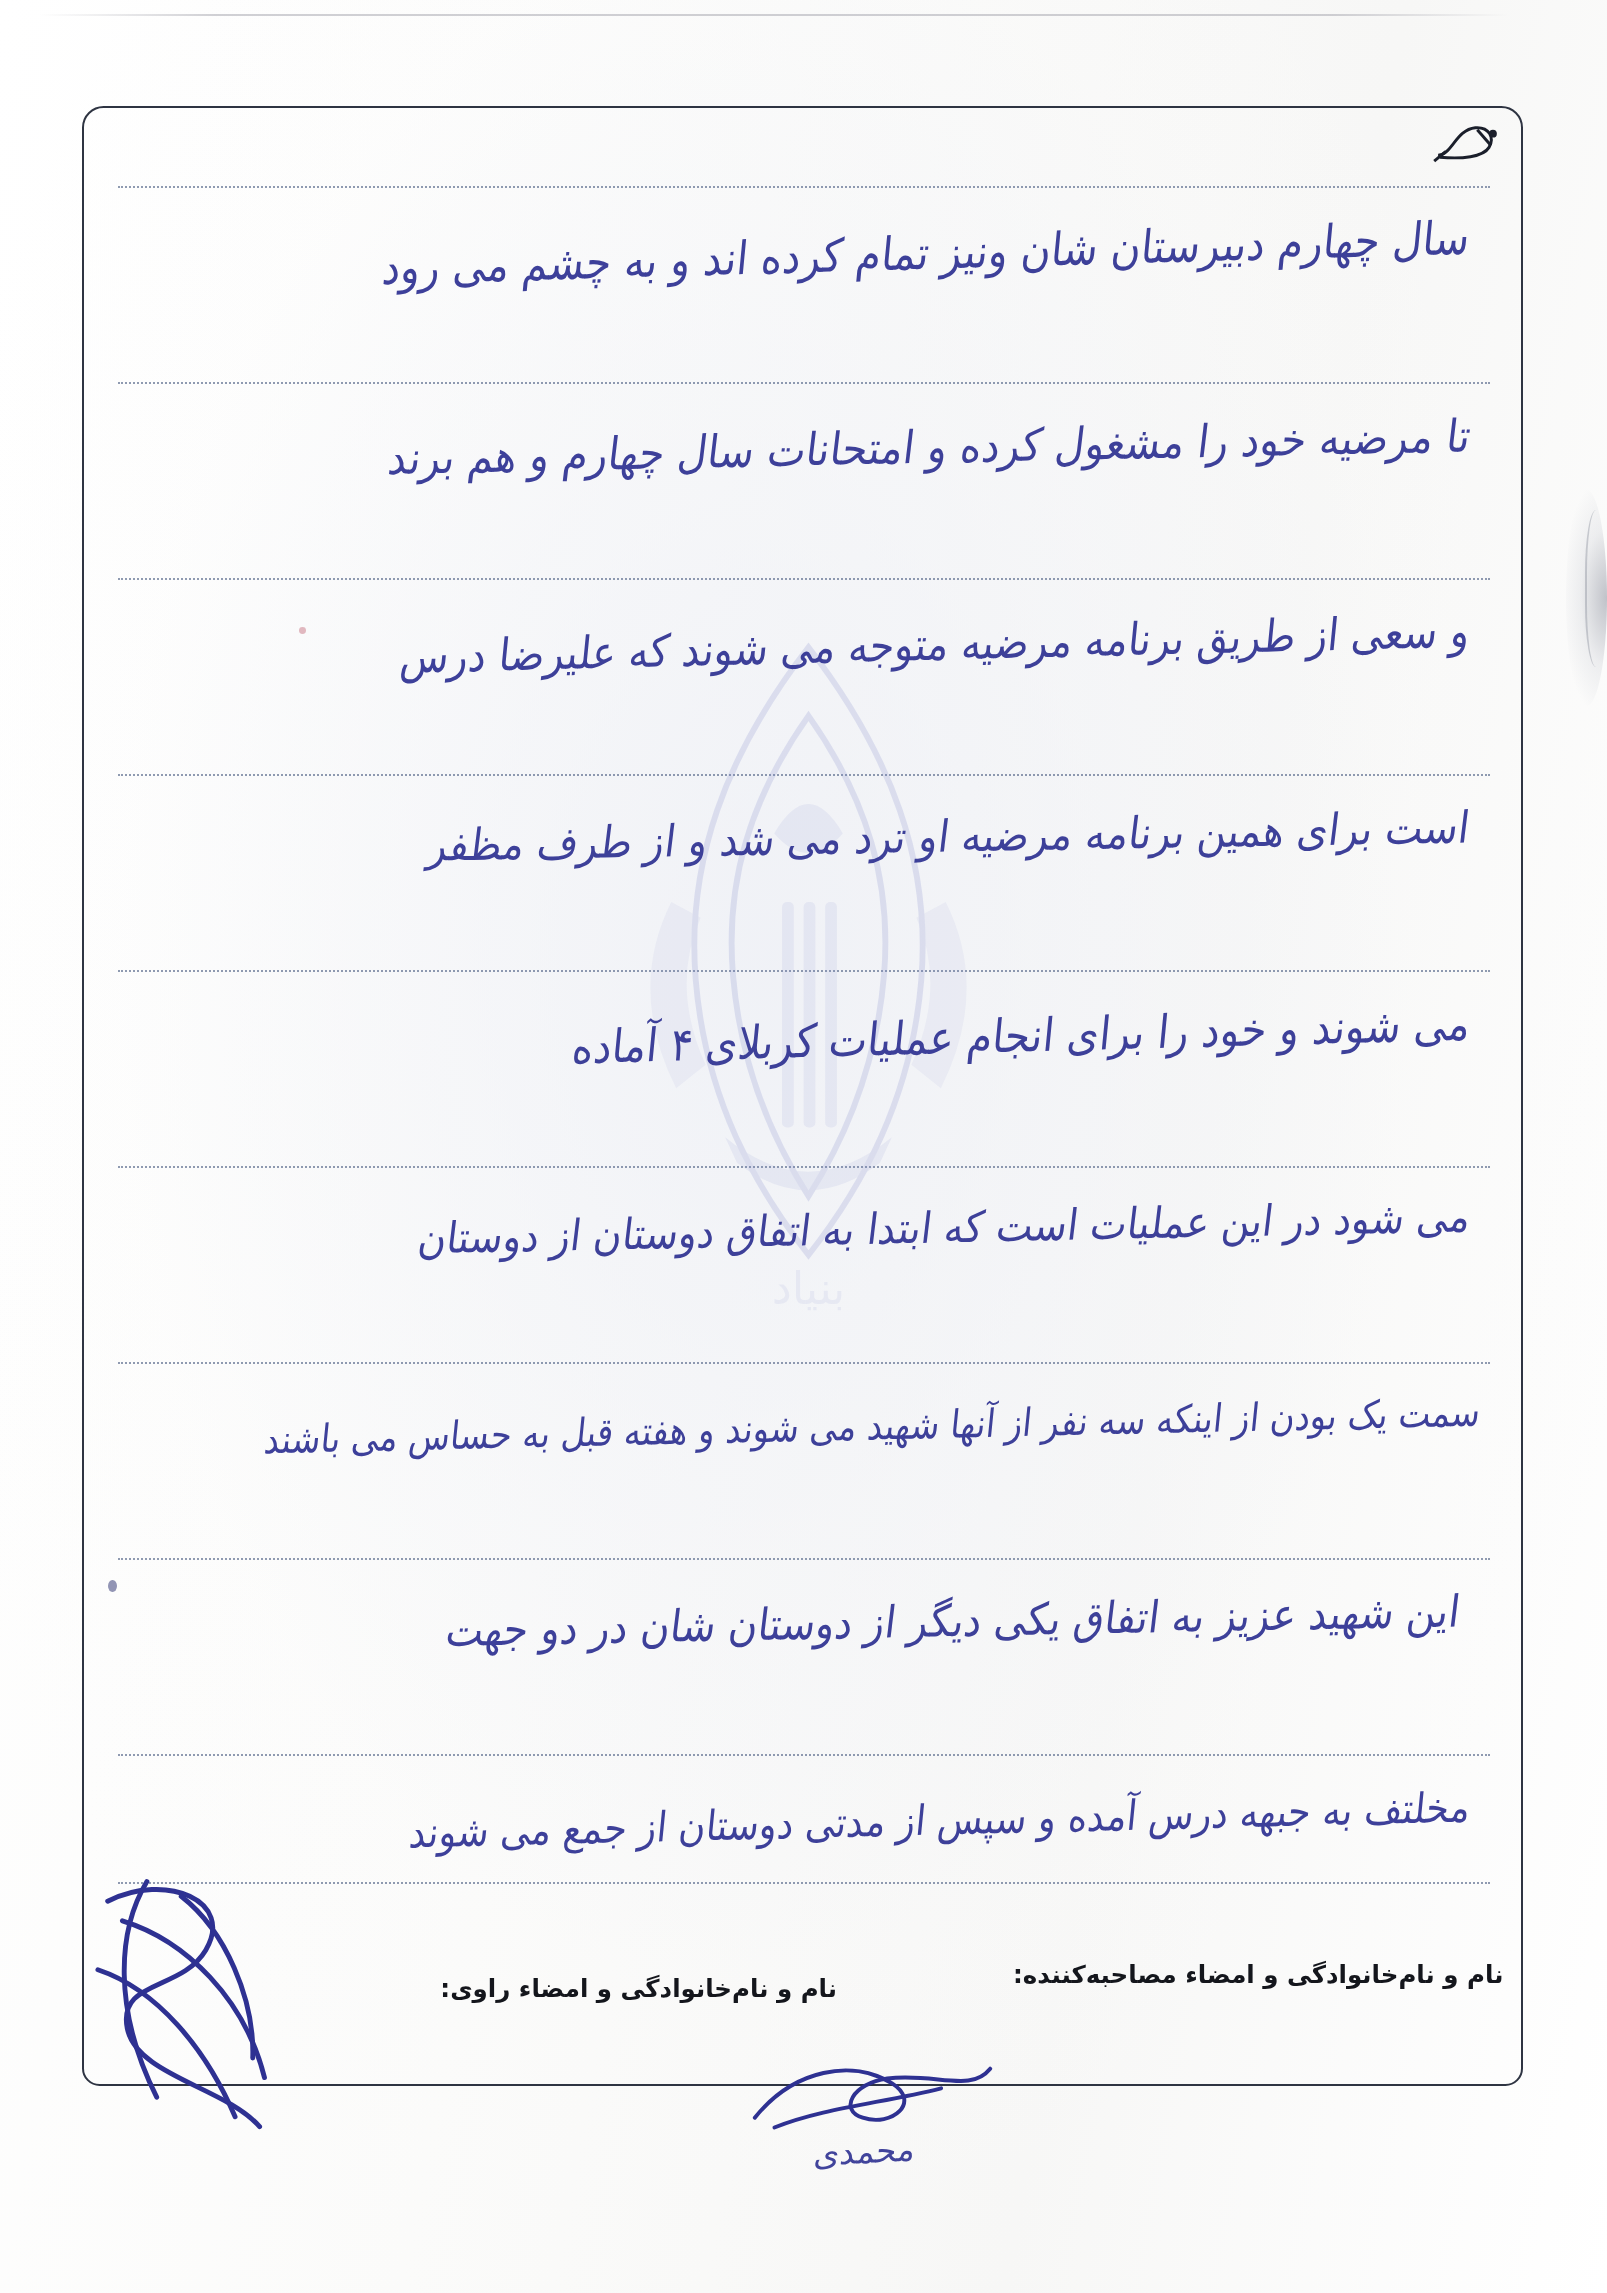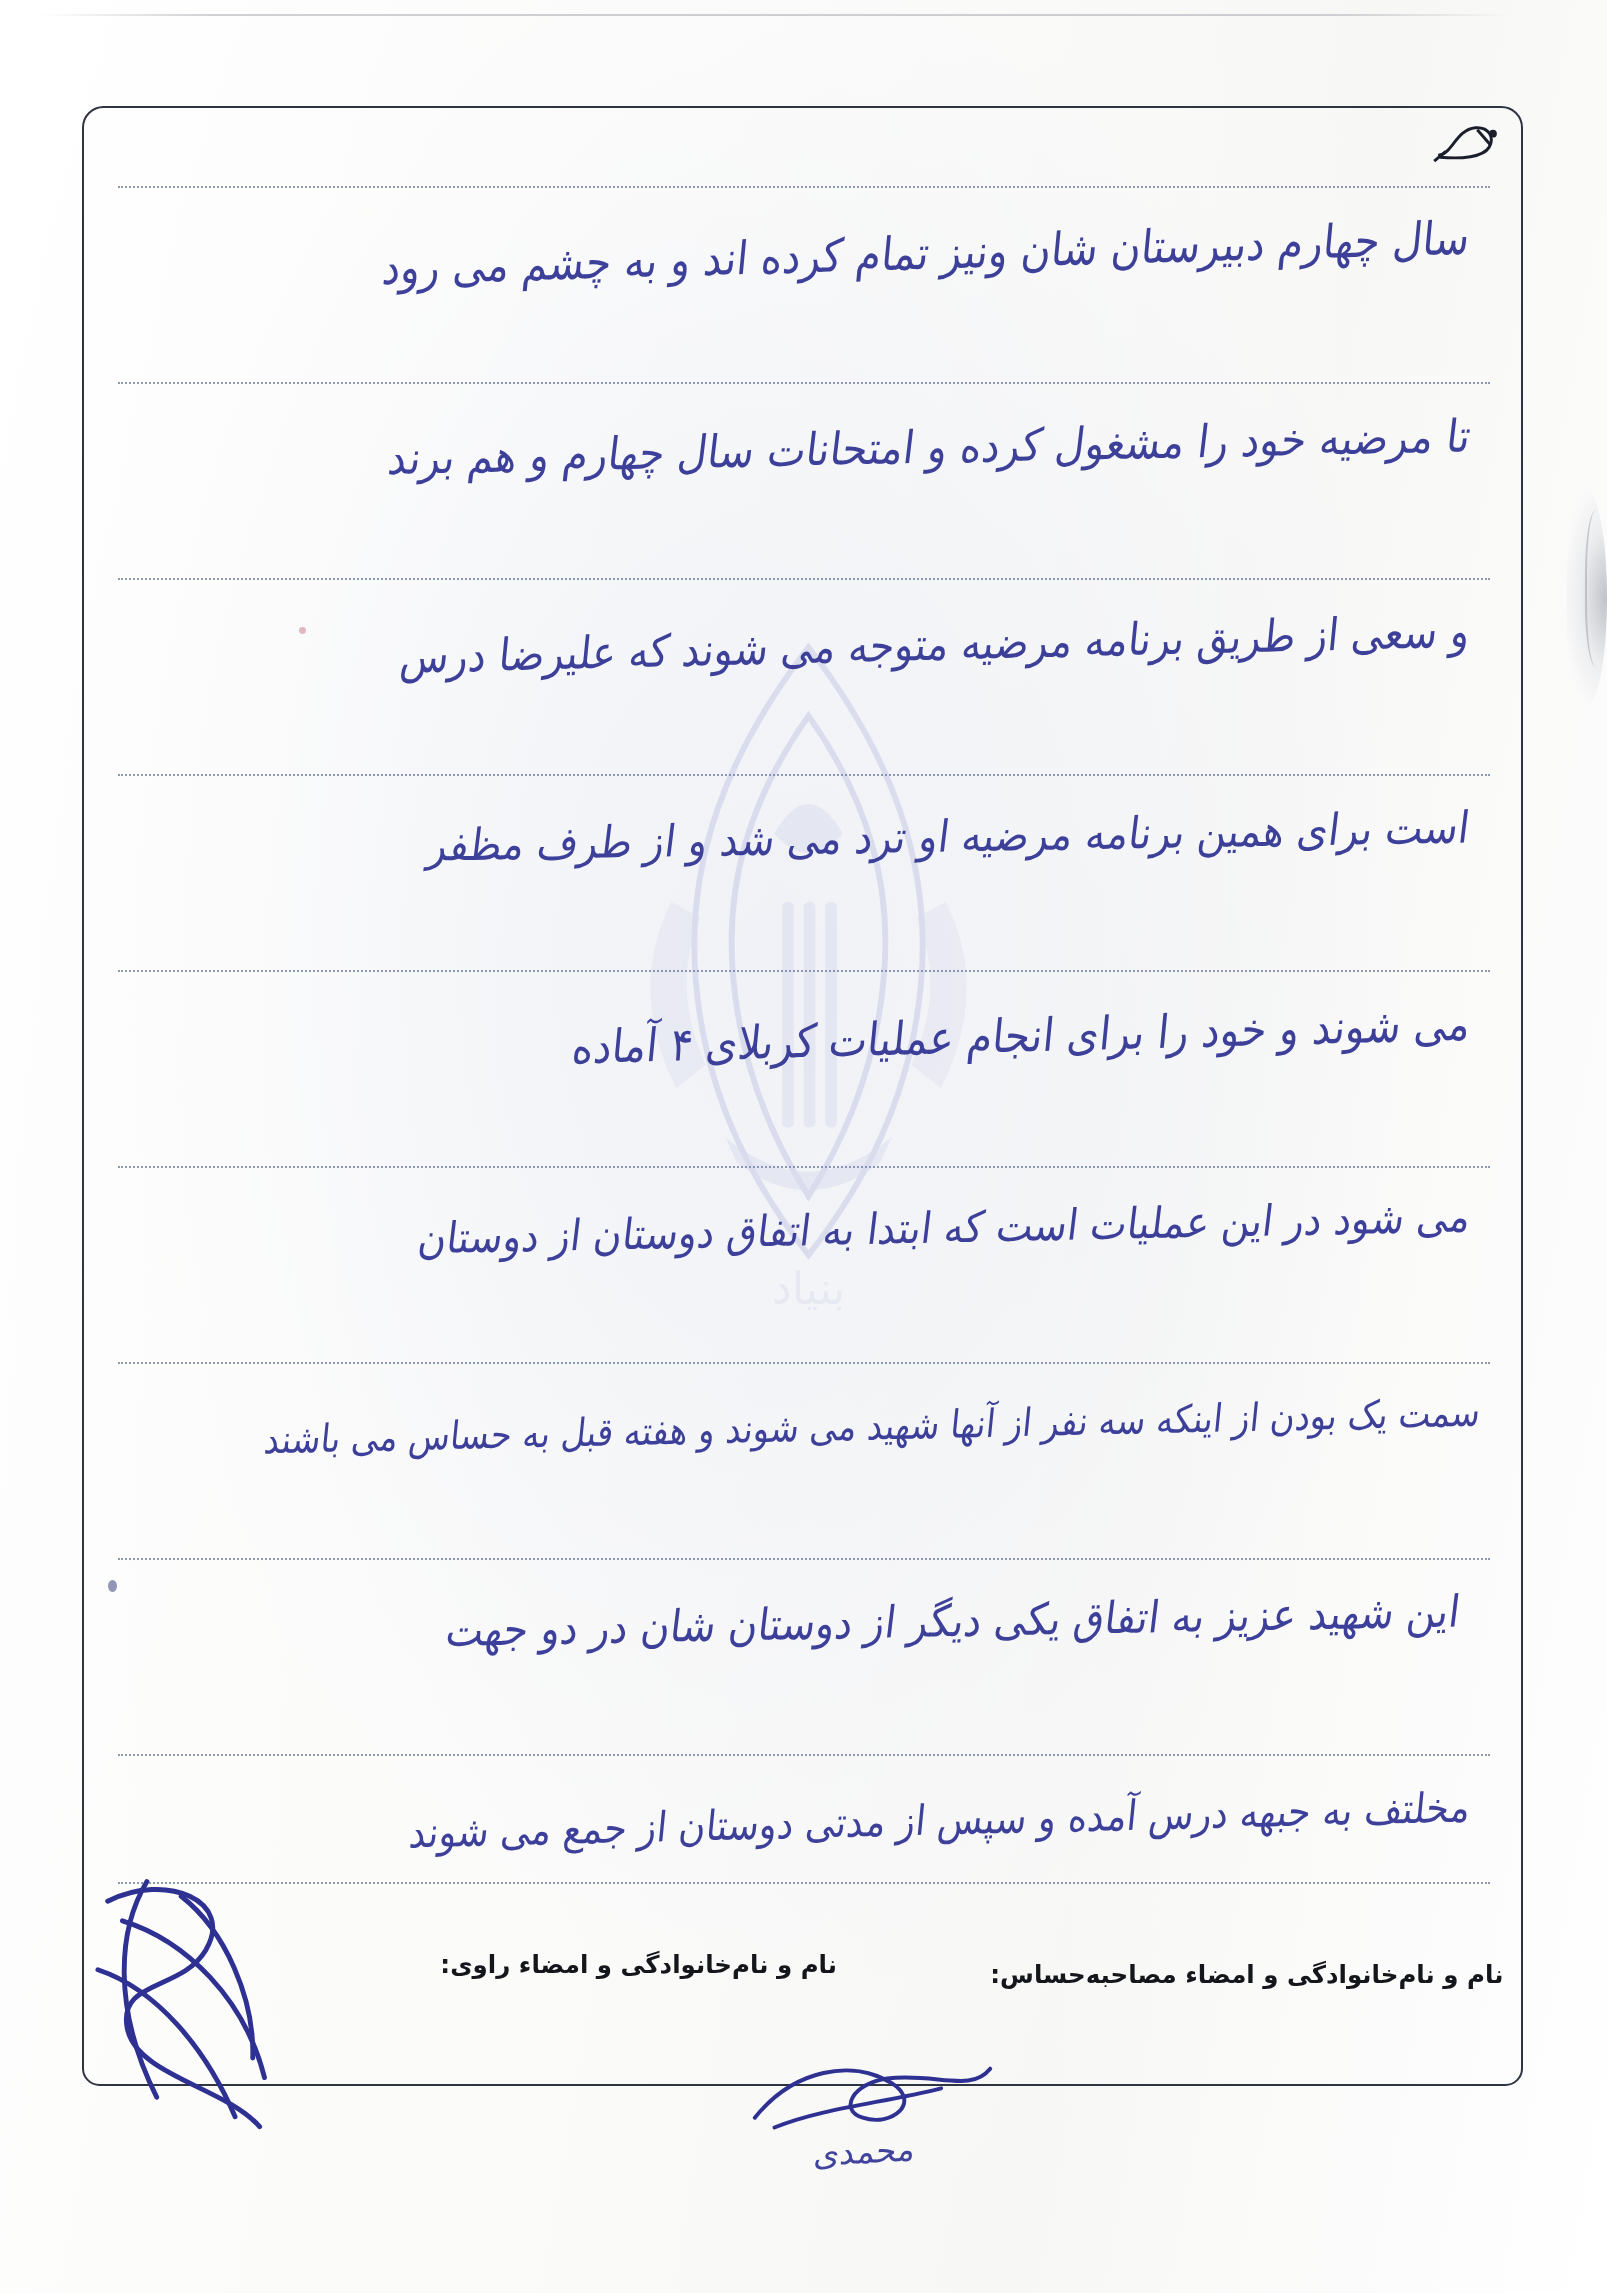--- a/index.html
+++ b/index.html
@@ -226,22 +226,22 @@
 
   <div class="hw-line" style="right:137px; top:1194px; font-size:39px; transform: rotate(-1.2deg) skewX(-8deg) scaleY(1.1); letter-spacing:4.9px;">می شود در این عملیات است که ابتدا به اتفاق دوستان از دوستان</div>
 
   <div class="hw-line" style="right:127px; top:1392px; font-size:34px; transform: rotate(-1.3deg) skewX(-7deg) scaleY(1.14); letter-spacing:2.9px;">سمت یک بودن از اینکه سه نفر از آنها شهید می شوند و هفته قبل به حساس می باشند</div>
 
   <div class="hw-line" style="right:147px; top:1588px; font-size:40px; transform: rotate(-1.1deg) skewX(-8deg) scaleY(1.1); letter-spacing:6.9px;">این شهید عزیز به اتفاق یکی دیگر از دوستان شان در دو جهت</div>
 
   <div class="hw-line" style="right:137px; top:1786px; font-size:37px; transform: rotate(-1.4deg) skewX(-7deg) scaleY(1.12); letter-spacing:3.9px;">مخلتف به جبهه درس آمده و سپس از مدتی دوستان از جمع می شوند</div>
 
   <div id="footer-labels">
-    <div class="footer-label" style="right:19.6px; top:9.8px;">نام و نام‌خانوادگی و امضاء مصاحبه‌حساس:</div>
-    <div class="footer-label" style="right:686px; top:0;margin-left:45px;">نام و نام‌خانوادگی و امضاء راوی:</div>
+    <div class="footer-label" style="right:19.6px; top:9.8px;">نام و نام‌خانوادگی و امضاء مصاحبه‌کننده:</div>
+    <div class="footer-label" style="right:686px; top:24px;margin-left:45px;">نام و نام‌خانوادگی و امضاء راوی:</div>
   </div>
 
   <div class="sig" style="left:88px; top:1862px; width:255px; height:294px;">
     <svg viewBox="0 0 260 300" width="255" height="294" xmlns="http://www.w3.org/2000/svg">
       <g fill="none" stroke="#2e3192" stroke-width="5" stroke-linecap="round">
         <path d="M20 40 C 80 10, 150 40, 120 90 C 95 132, 30 120, 40 170 C 50 218, 140 230, 175 270"></path>
         <path d="M35 60 C 100 80, 160 140, 180 220"></path>
         <path d="M10 110 C 70 130, 120 190, 150 260"></path>
         <path d="M60 20 C 30 70, 25 150, 70 240"></path>
         <path d="M95 35 C 140 70, 170 140, 168 200"></path>

